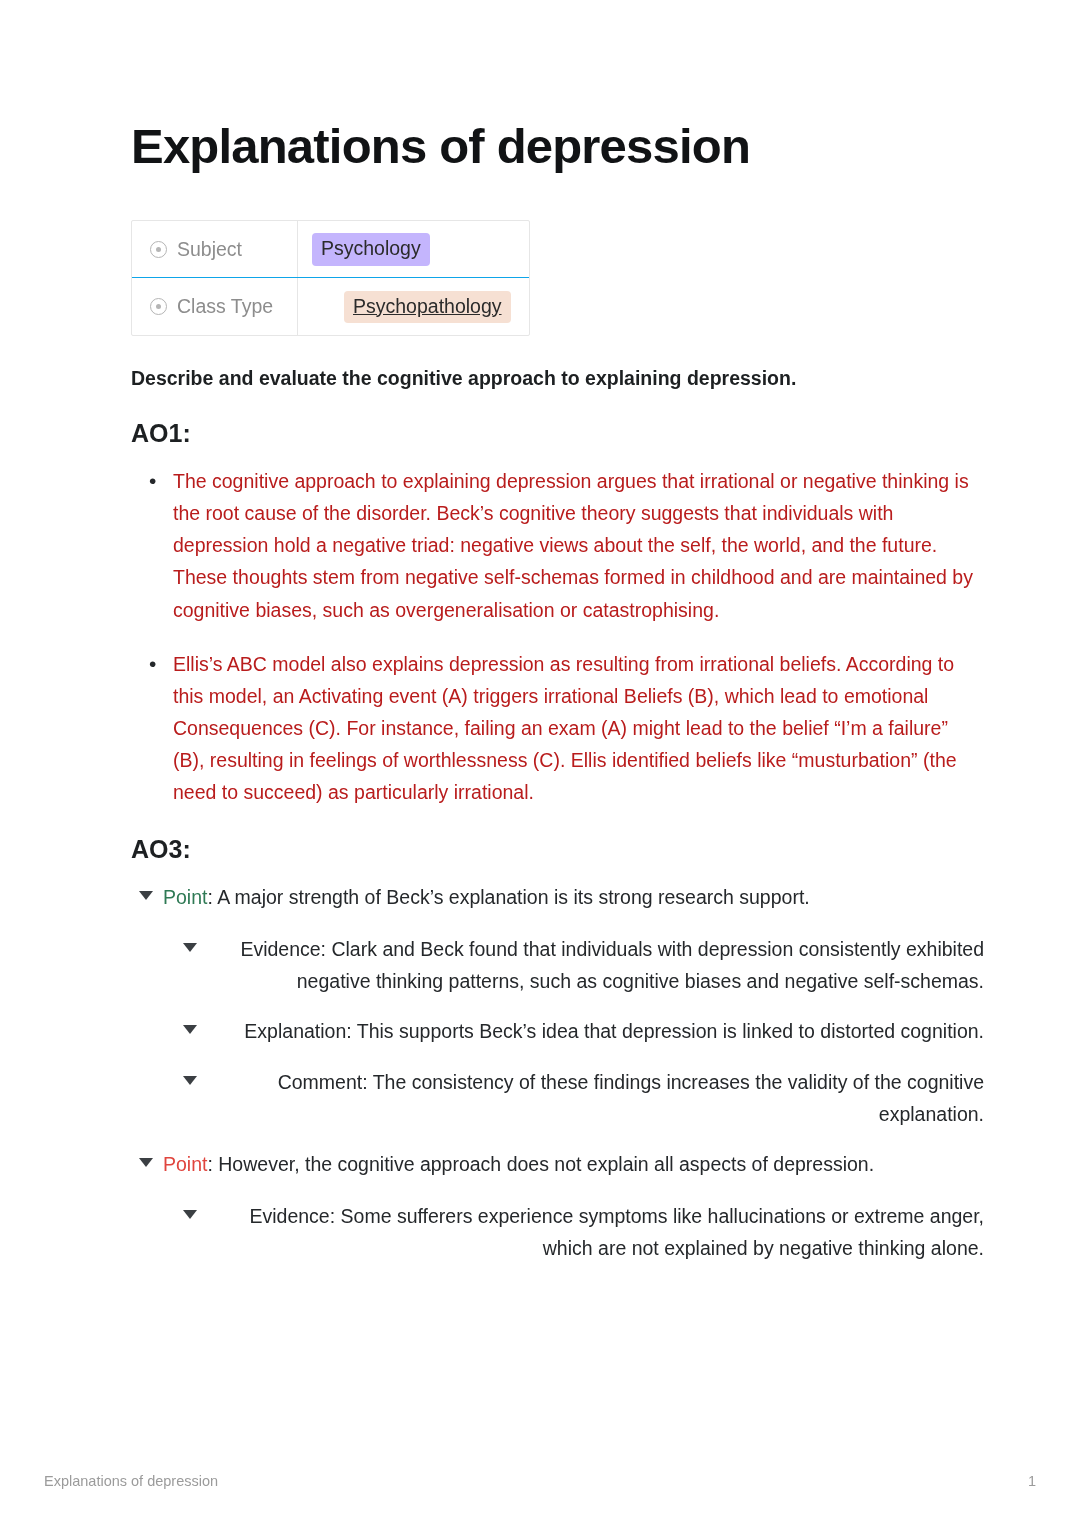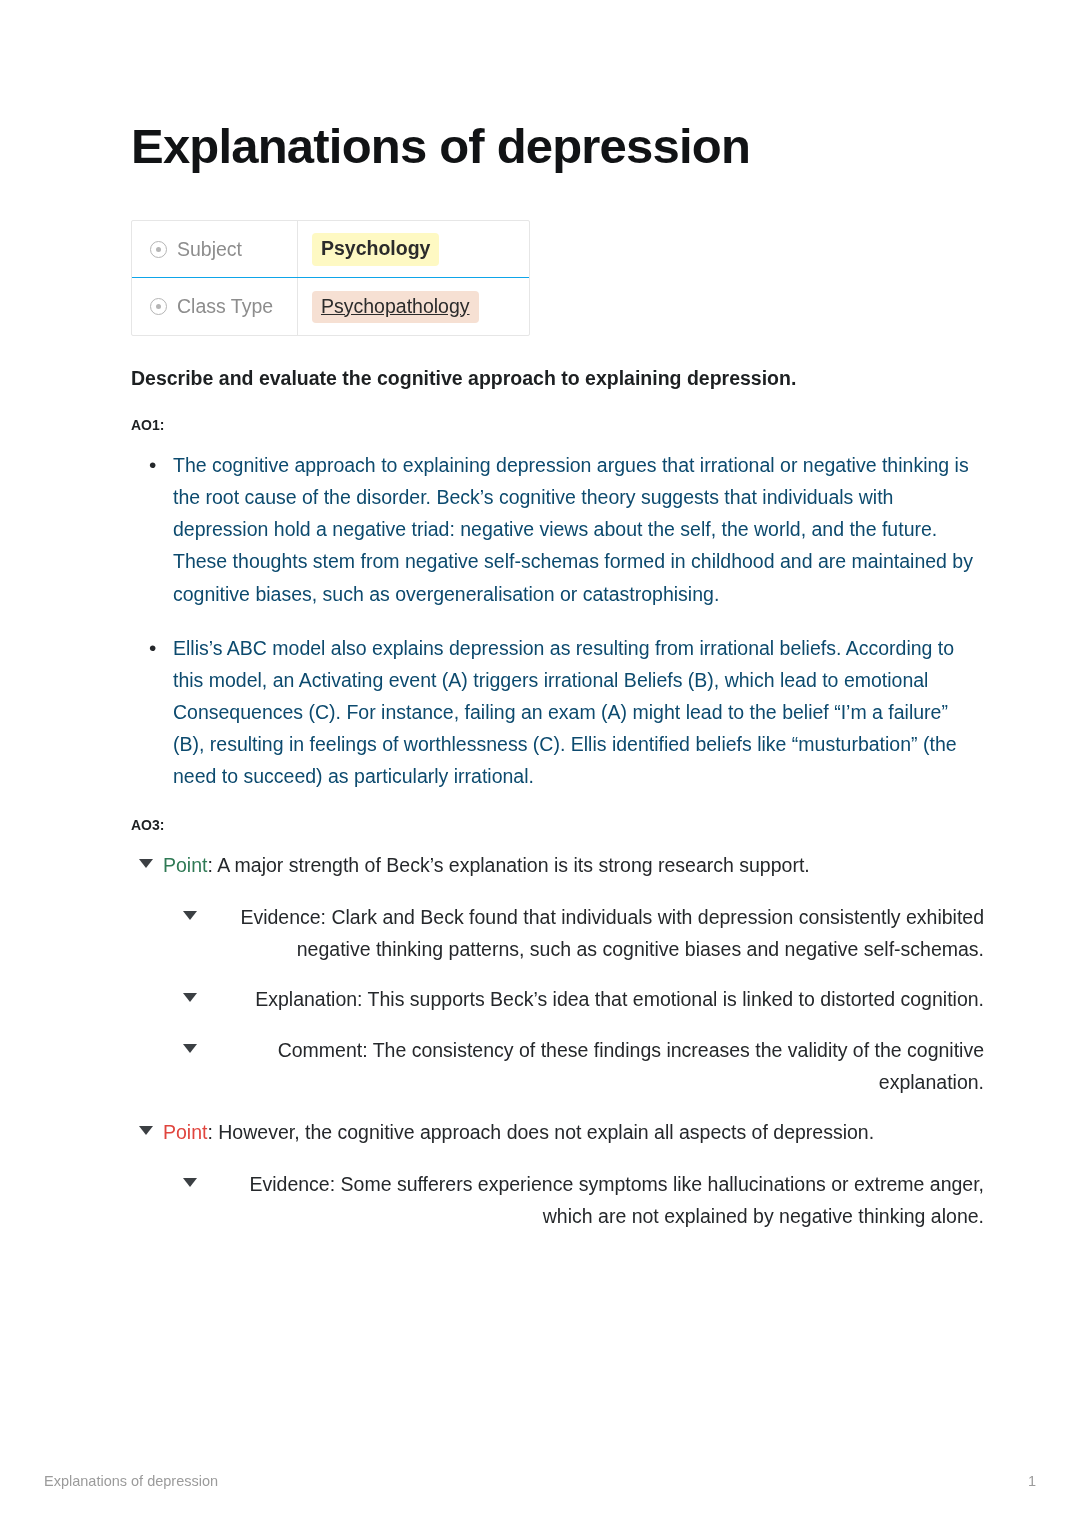--- a/index.html
+++ b/index.html
@@ -37,21 +37,21 @@
     border-radius: 2px;
     width: 399px;
     margin: 0 0 28px 0;
   }
   .prop-row {
     display: flex;
     align-items: stretch;
     border-bottom: 1px solid #0ea5e9;
     min-height: 57px;
   }
-  .prop-row:last-child { border-bottom: none; }
+  .prop-row:last-child { border-bottom: none; gap: 32px; }
   .prop-key {
     width: 166px;
     display: flex;
     align-items: center;
     gap: 10px;
     padding: 0 14px 0 18px;
     border-right: 1px solid #e6e6e6;
     color: #8d8d8d;
     font-size: 19.5px;
   }
@@ -62,21 +62,21 @@
     padding: 0 14px;
   }
   .tag {
     display: inline-block;
     padding: 3px 9px 5px 9px;
     border-radius: 4px;
     font-size: 19.5px;
     color: #2b2b2b;
     line-height: 1.25;
   }
-  .tag.pink { background: #fef9c3; font-weight: bold; }
+  .tag.pink { background: #c4b5fd; }
   .tag.peach { background: #f6e0d3; text-decoration: underline; }
   .icon-circle {
     width: 17px; height: 17px;
     flex: 0 0 17px;
     border: 1.6px solid #b5b5b5;
     border-radius: 50%;
     position: relative;
   }
   .icon-circle::after {
     content: "";
@@ -89,38 +89,38 @@
   }
   
   p.q {
     font-size: 19.5px;
     font-weight: 700;
     line-height: 1.45;
     margin: 0 0 22px 0;
     color: #1d2022;
   }
   p.heading {
-    font-size: 14px;
+    font-size: 25px;
     font-weight: 700;
     line-height: 1.45;
     margin: 0 0 14px 0;
     color: #1d2022;
   }
   ul.bullets {
     list-style: none;
     margin: 0 0 10px 0;
     padding: 0;
   }
   ul.bullets li {
     position: relative;
     padding-left: 42px;
     margin-bottom: 22px;
     font-size: 19.5px;
     line-height: 1.65;
-    color: #0c4a6e;
+    color: #b91c1c;
   }
   ul.bullets li::before {
     content: "•";
     position: absolute;
     left: 18px;
     top: -1px;
     font-size: 21px;
     color: #25282b;
   }
   .toggle-l1 {
@@ -212,21 +212,21 @@
       <span class="label-green">Point</span><span>: A major strength of Beck’s explanation is its strong research support.</span>
     </div>
 
     <div class="toggle-l2">
       <span class="tri"></span>
       <span>Evidence: Clark and Beck found that individuals with depression consistently exhibited negative thinking patterns, such as cognitive biases and negative self-schemas.</span>
     </div>
 
     <div class="toggle-l2">
       <span class="tri"></span>
-      <span>Explanation: This supports Beck’s idea that emotional is linked to distorted cognition.</span>
+      <span>Explanation: This supports Beck’s idea that depression is linked to distorted cognition.</span>
     </div>
 
     <div class="toggle-l2">
       <span class="tri"></span>
       <span>Comment: The consistency of these findings increases the validity of the cognitive explanation.</span>
     </div>
 
     <div class="toggle-l1">
       <span class="tri"></span>
       <span class="label-red">Point</span><span>: However, the cognitive approach does not explain all aspects of depression.</span>

